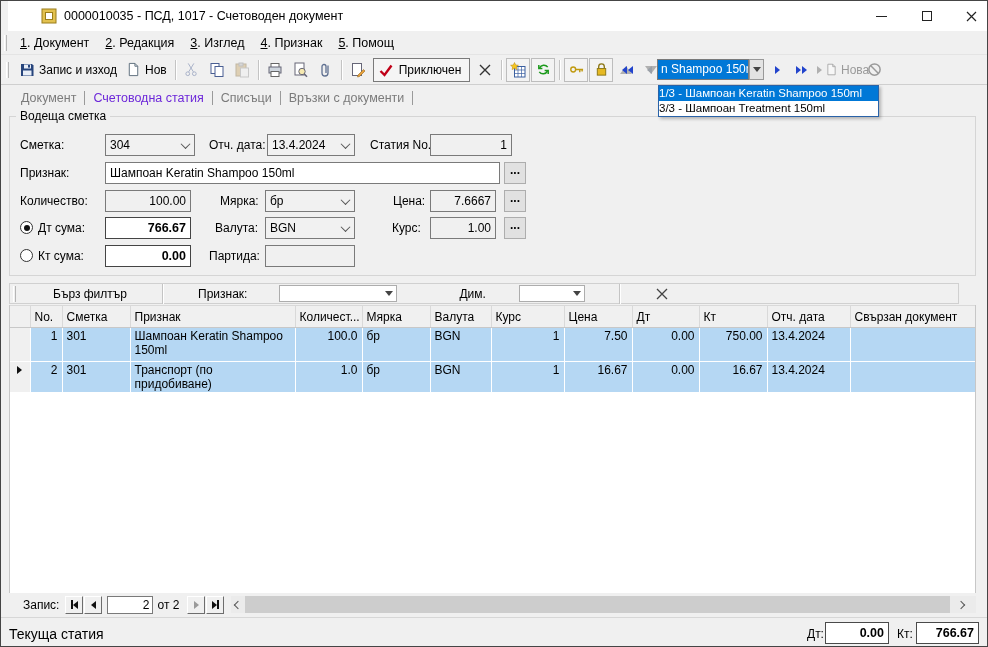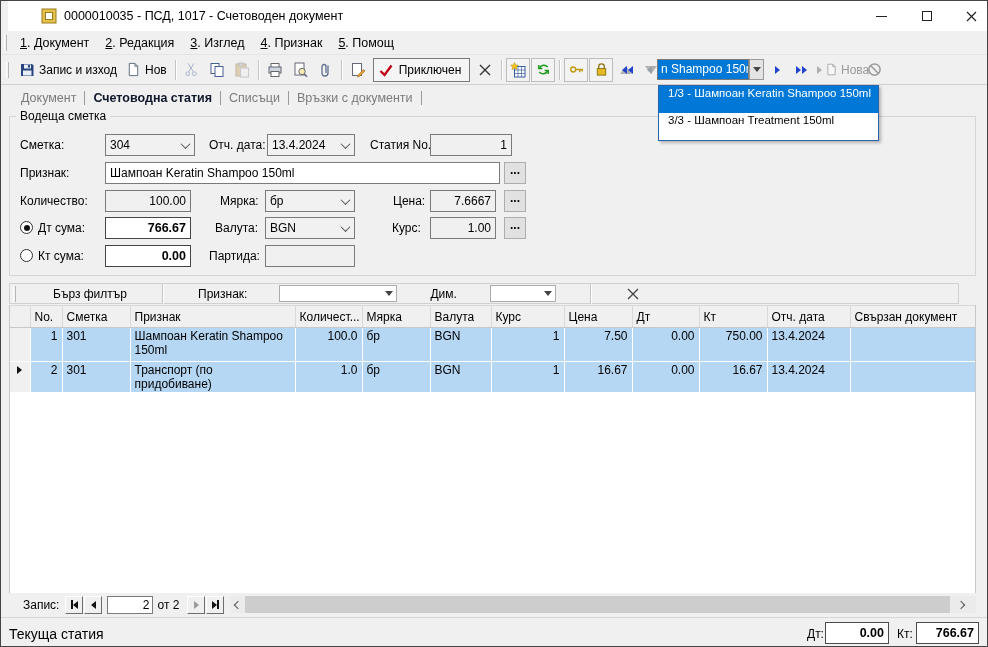--- a/index.html
+++ b/index.html
@@ -44,26 +44,26 @@
   .tri.sm.l { border-top:4px solid transparent; border-bottom:4px solid transparent; border-right:5px solid currentColor; }
   .tri.d { border-left:4px solid transparent; border-right:4px solid transparent; border-top:5px solid #444; }
   .tri.u-g { border-left:6px solid transparent; border-right:6px solid transparent; border-bottom:8px solid #b0b0b0; }
   .tri.d-g { border-left:6px solid transparent; border-right:6px solid transparent; border-top:8px solid #b0b0b0; }
   .vbar { display:inline-block; width:2px; height:9px; background:currentColor; }
   .chev { display:inline-block; width:7px; height:7px; border-right:1.4px solid #555; border-bottom:1.4px solid #555; transform:rotate(45deg) translate(-1px,-1px); }
   .chev-l { display:inline-block; width:6px; height:6px; border-left:1.6px solid #555; border-bottom:1.6px solid #555; transform:rotate(45deg); }
   .chev-r { display:inline-block; width:6px; height:6px; border-right:1.6px solid #555; border-top:1.6px solid #555; transform:rotate(45deg); }
   
   .dropdown { position:absolute; left:657px; top:84px; width:221px; background:#fff; border:1px solid #2962a8; z-index:50; box-shadow:2px 2px 3px rgba(0,0,0,.25); }
-  .dropdown .item { height:27px; line-height:15.5px; font-size:11.5px; padding:0 9px; white-space:nowrap; overflow:hidden; }
+  .dropdown .item { height:15px; line-height:15.5px; font-size:11.5px; padding:0 0; white-space:nowrap; overflow:hidden; }
   .dropdown .item.sel { background:#0078d7; color:#fff; }
   
   .tabstrip { position:absolute; left:0; top:84px; width:100%; height:26px; display:flex; align-items:center; padding-left:12px; background:#f0f0f0; }
   .tab { padding:4px 8px; color:#7b7b7b; font-size:12.5px; white-space:nowrap; }
-  .tab.active { color:#0f172a; font-weight:bold; }
+  .tab.active { color:#6d28d9; font-weight:normal; }
   .tabsep { width:1px; height:14px; background:#9a9a9a; }
   
   .formarea { position:absolute; left:0; top:110px; width:100%; height:172px; background:#f0f0f0; }
   .groupbox { position:absolute; left:8px; top:5px; width:967px; height:160px; border:1px solid #d5d5d5; }
   .groupbox .legend { position:absolute; left:6px; top:-8px; background:#f0f0f0; padding:0 4px; font-size:12px; }
   .flabel { position:absolute; font-size:12px; white-space:nowrap; }
   .field { position:absolute; height:22px; border:1px solid #7a7a7a; background:#f0f0f0; font-size:12px; line-height:20px; padding:0 4px; overflow:hidden; white-space:nowrap; }
   .field.white { background:#fff; }
   .field.right { text-align:right; }
   .field.boldv { font-weight:bold; font-size:12.5px; border-color:#444; background:#fff; }
@@ -366,21 +366,21 @@
   </div>
 
   <div class="filterbar">
     <span class="grip"></span>
     <span style="padding:0 6px;">Бърз филтър</span>
     <span class="sep"></span>
     <span style="padding:0 6px;">Признак:</span>
     <div class="fcombo" style="width:118px;">
         <span class="tri d"></span>
       </div>
-    <span style="padding:0 7px;">Дим.</span>
+    <span style="padding:0 7px;margin-left:29px;">Дим.</span>
     <div class="fcombo" style="width:66px;">
         <span class="tri d"></span>
       </div>
     <span class="sep" style="margin-left:8px;"></span>
     <svg class="xicon" width="14" height="14" viewBox="0 0 14 14">
         <path d="M2 2l10 10M12 2 2 12" stroke="#444" stroke-width="1.3"></path>
       </svg>
   </div>
 
   <div class="gridwrap">

